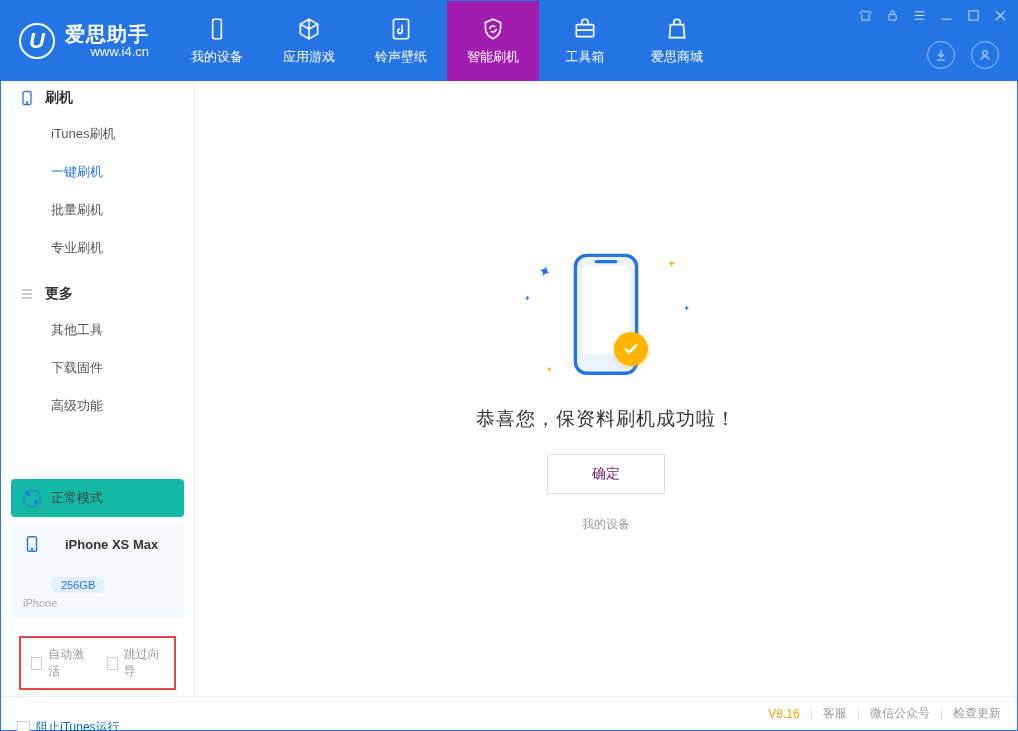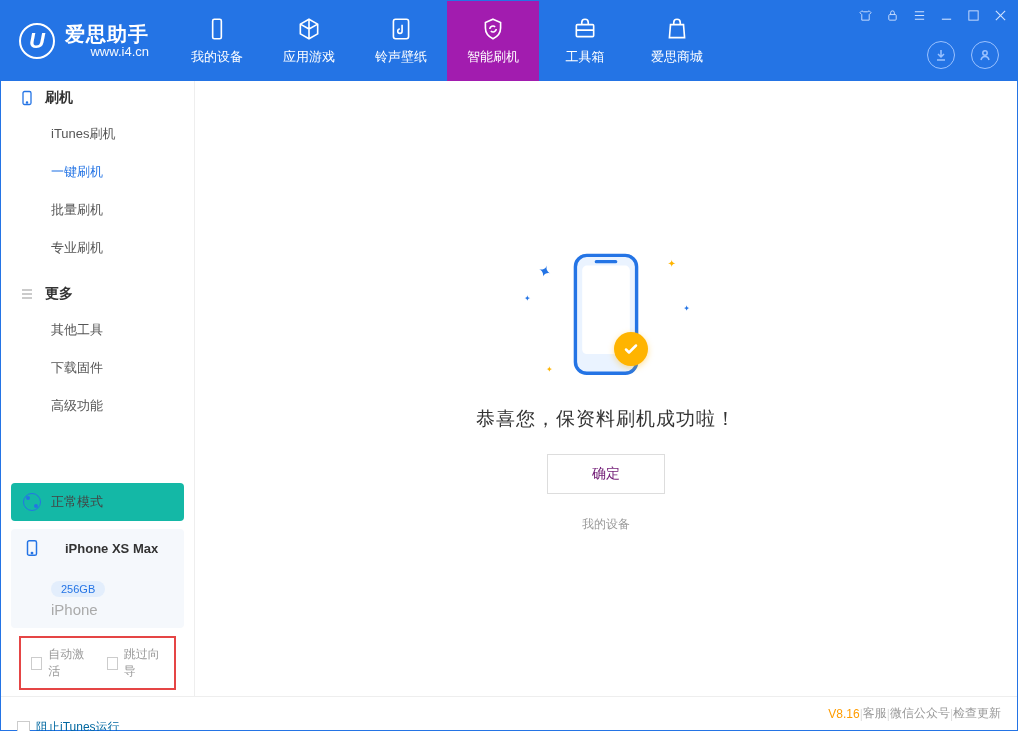--- a/index.html
+++ b/index.html
@@ -42,23 +42,23 @@
 .mode-icon { width: 18px; height: 18px; border: 1.5px solid #2474e5; border-radius: 50%; position: relative; }
 .mode-icon::before, .mode-icon::after { content: ""; position: absolute; width: 4px; height: 4px; background: #2474e5; border-radius: 50%; }
 .mode-icon::before { top: 2px; left: 2px; }
 .mode-icon::after { bottom: 2px; right: 2px; }
 
 .device-card { background: #f5f8fc; border-radius: 4px; padding: 10px 12px; }
 .device-row { display: flex; align-items: center; gap: 24px; margin-bottom: 22px; }
 .device-icon { width: 18px; height: 18px; }
 .device-name { font-size: 13px; font-weight: 700; color: #333; }
 .device-storage { display: inline-block; background: #e3eefc; color: #2474e5; font-size: 11px; padding: 2px 10px; border-radius: 10px; margin-left: 28px; }
-.device-type { font-size: 15px; color: #aaa; margin-left: 28px; margin-top: 4px; }
-
-.checkbox-row { border: 2px solid #e54545; margin: 8px 8px 0; padding: 8px 10px; display: flex; gap: 18px; align-items: center; }
+.device-type { font-size: 11px; color: #aaa; margin-top: 4px; }
+
+.checkbox-row { border: 2px solid #e54545; margin: 17px 8px 0; padding: 8px 10px; display: flex; gap: 18px; align-items: center; }
 .cb { display: flex; align-items: center; gap: 6px; font-size: 12px; color: #999; cursor: pointer; }
 .cb-box { width: 13px; height: 13px; border: 1px solid #ccc; background: #fff; }
 
 
 .main { flex: 1; display: flex; flex-direction: column; align-items: center; justify-content: center; gap: 22px; }
 .phone-illust { position: relative; width: 180px; height: 140px; display: flex; align-items: center; justify-content: center; }
 .sparkle { position: absolute; color: #2474e5; }
 .s1 { top: 18px; left: 22px; transform: rotate(20deg); font-size: 16px; }
 .s2 { top: 50px; left: 8px; font-size: 8px; }
 .s3 { top: 14px; right: 20px; font-size: 10px; color: #ffb400; }
@@ -67,21 +67,21 @@
 .phone-svg { width: 68px; }
 .check-badge { position: absolute; right: 48px; bottom: 18px; width: 34px; height: 34px; background: #ffb400; border-radius: 50%; display: flex; align-items: center; justify-content: center; color: #fff; font-size: 18px; box-shadow: 0 2px 6px rgba(255,180,0,.4); }
 
 .success-text { font-size: 19px; color: #333; letter-spacing: 1px; }
 .ok-button { padding: 10px 44px; border: 1px solid #ddd; background: #fff; font-size: 14px; color: #701a75; cursor: pointer; }
 .log-link { font-size: 12px; color: #999; cursor: pointer; }
 
 
 .footer { height: 34px; border-top: 1px solid #eee; display: flex; align-items: center; padding: 0 16px; font-size: 12px; color: #999; }
 .footer .cb { color: #0369a1; margin-top: 28px; }
-.footer-right { margin-left: auto; display: flex; align-items: center; }
+.footer-right { margin-left: auto; display: flex; align-items: center; gap: 10px; }
 .footer-right .sep { color: #ddd; }
 .version { color: #ff9c00; }
 .flink { color: #999; cursor: pointer; }
 </style>
 </head>
 <body>
 
 <div class="window">
 
   <div class="header">

